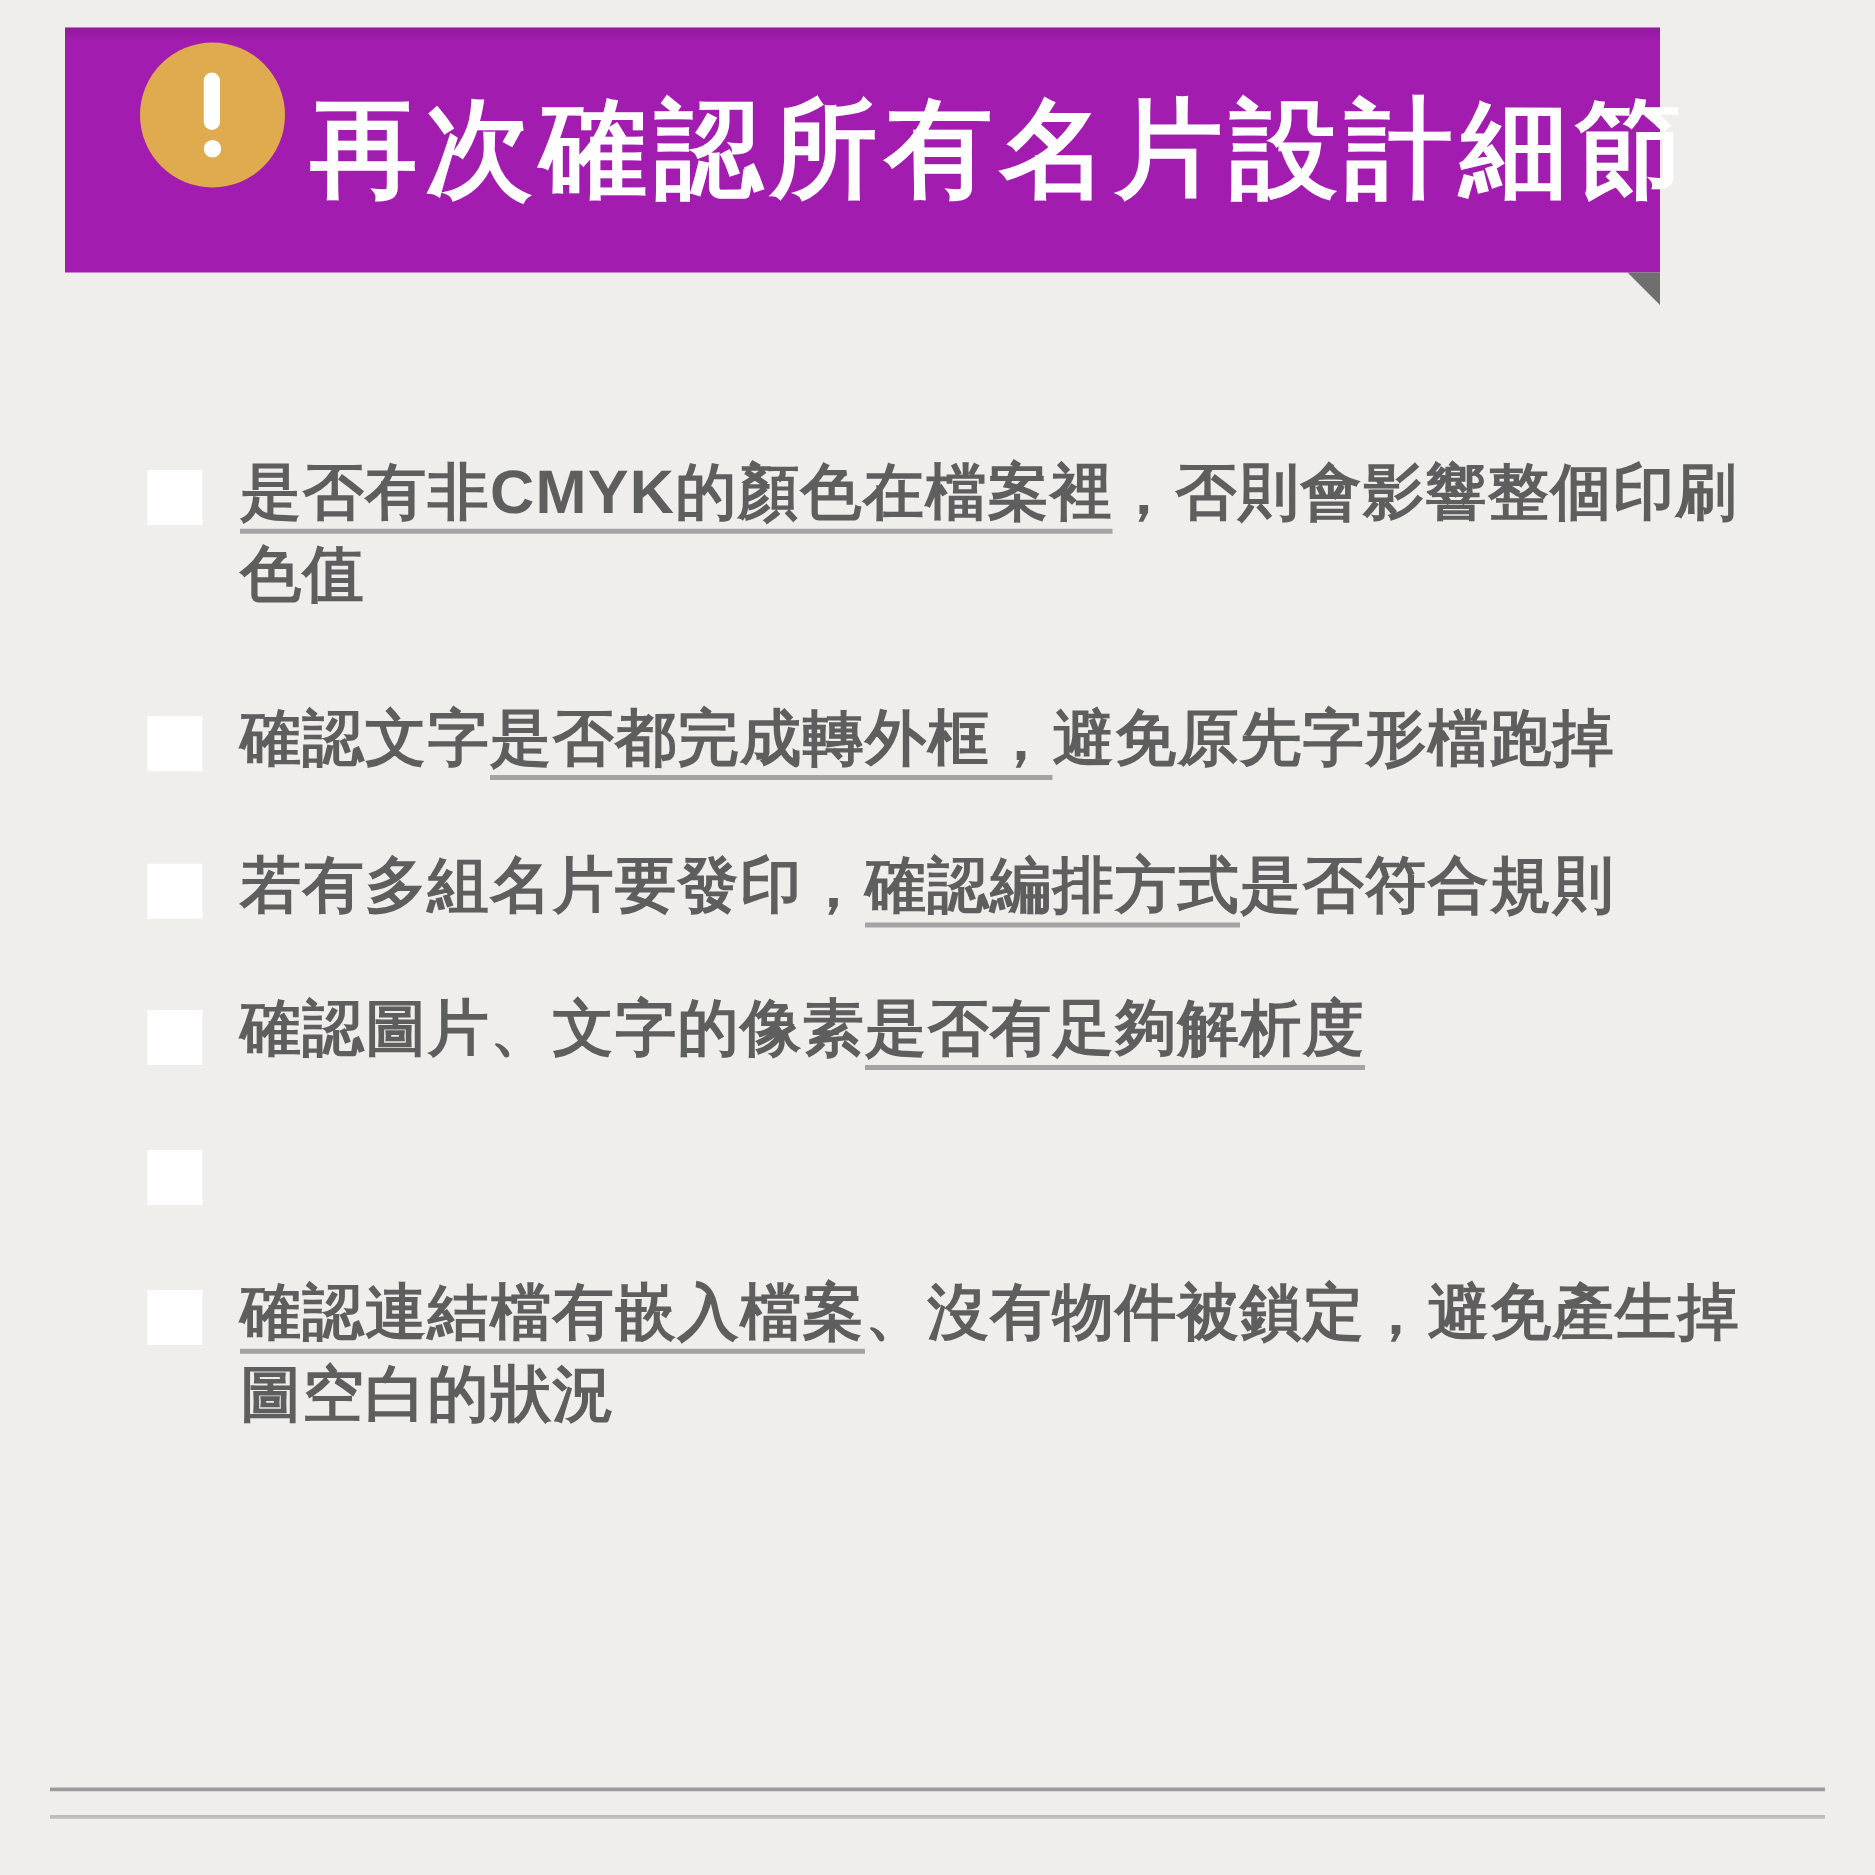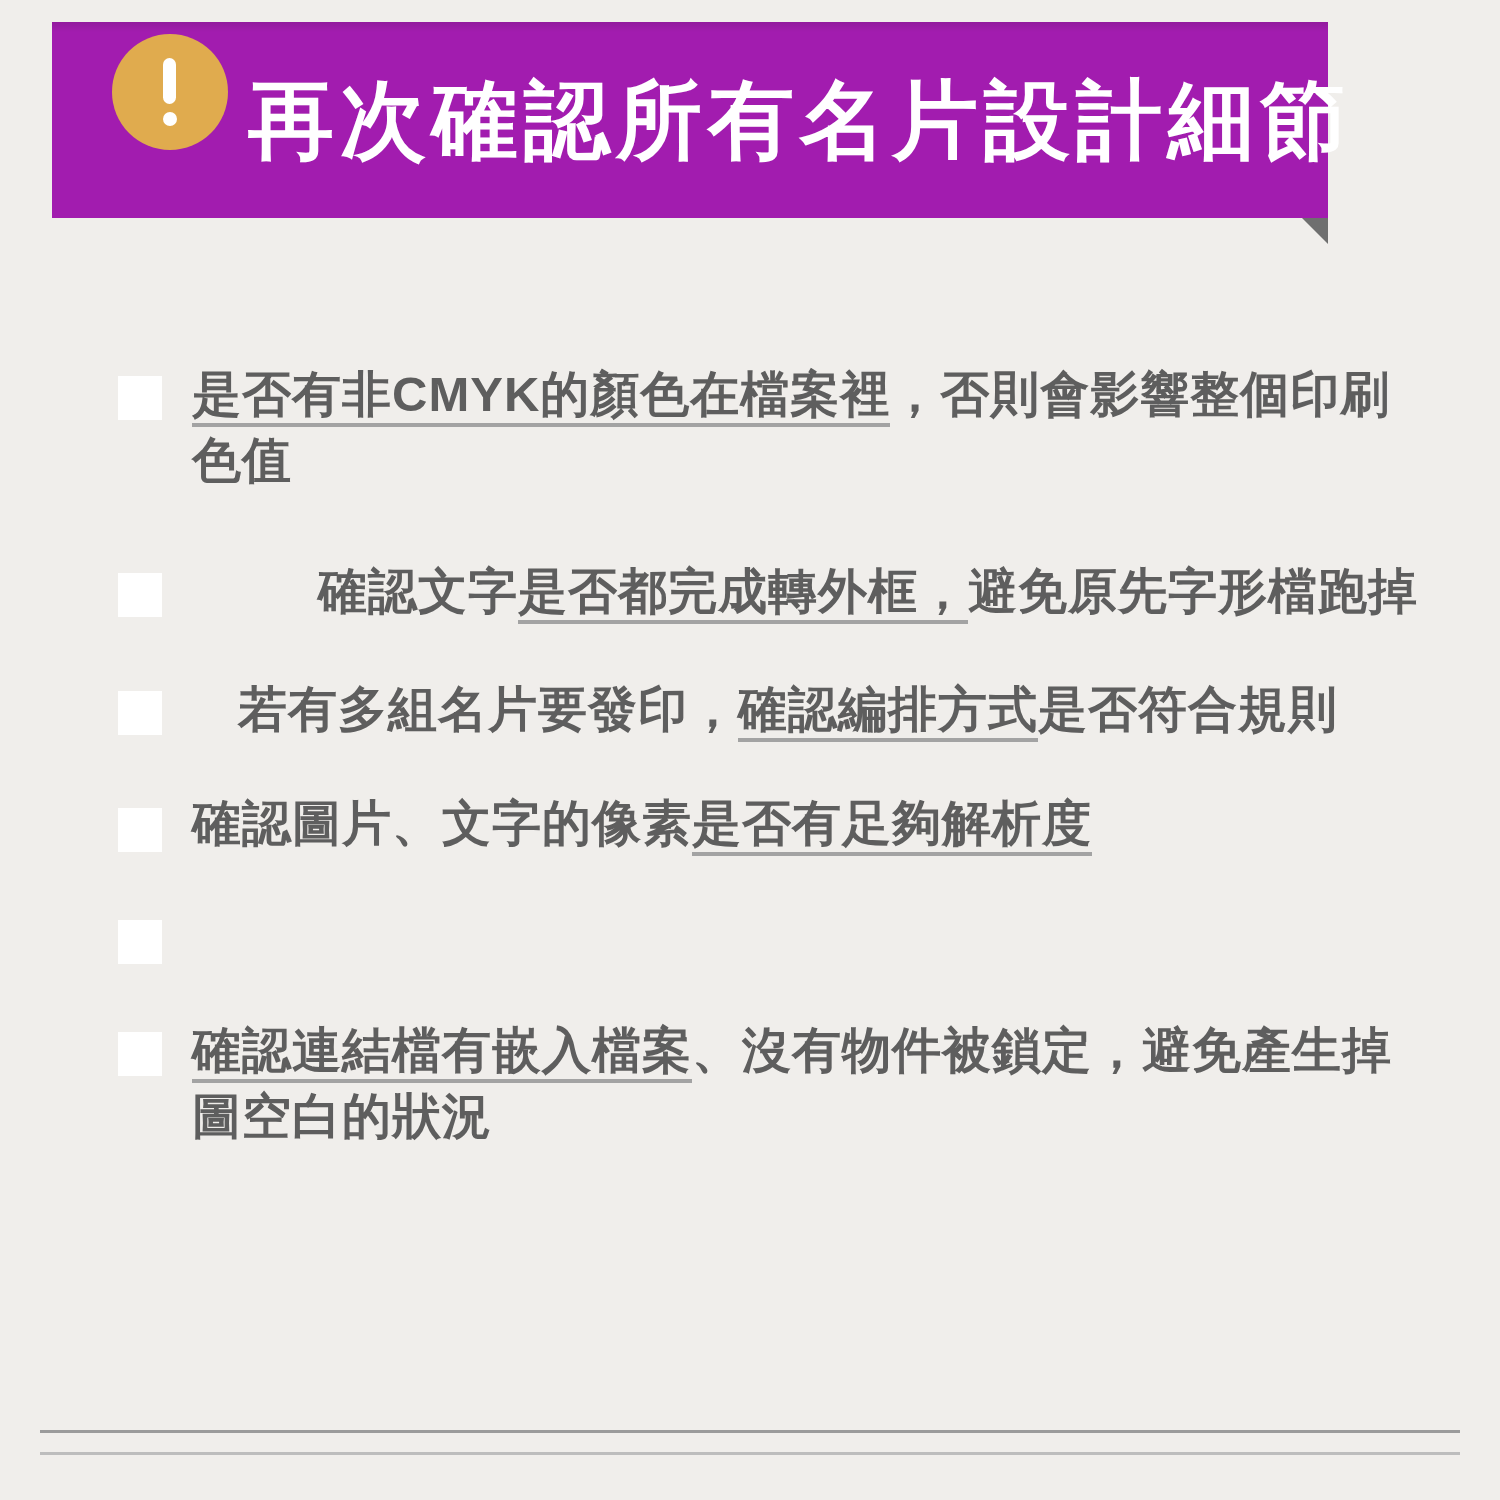--- a/index.html
+++ b/index.html
@@ -117,22 +117,22 @@
     letter-spacing: 1px;
     max-width: 1200px;
   }
   .check-text .hl {
     border-bottom: 4px solid #a3a3a3;
     padding-bottom: 2px;
   }
 
   
   .item-0 { margin-bottom: 66px; }
-  .item-1 { margin-bottom: 52px; justify-content: space-between; }
-  .item-2 { margin-bottom: 48px; gap: 46px; }
+  .item-1 { margin-bottom: 52px; }
+  .item-2 { margin-bottom: 48px; }
   .item-3 { margin-bottom: 50px; align-items: center; }
   .item-4 { margin-bottom: 54px; }
 
   
   .footer-rule {
     position: absolute;
     left: 40px;
     width: 1420px;
     height: 3px;
     background: #9b9b9b;

